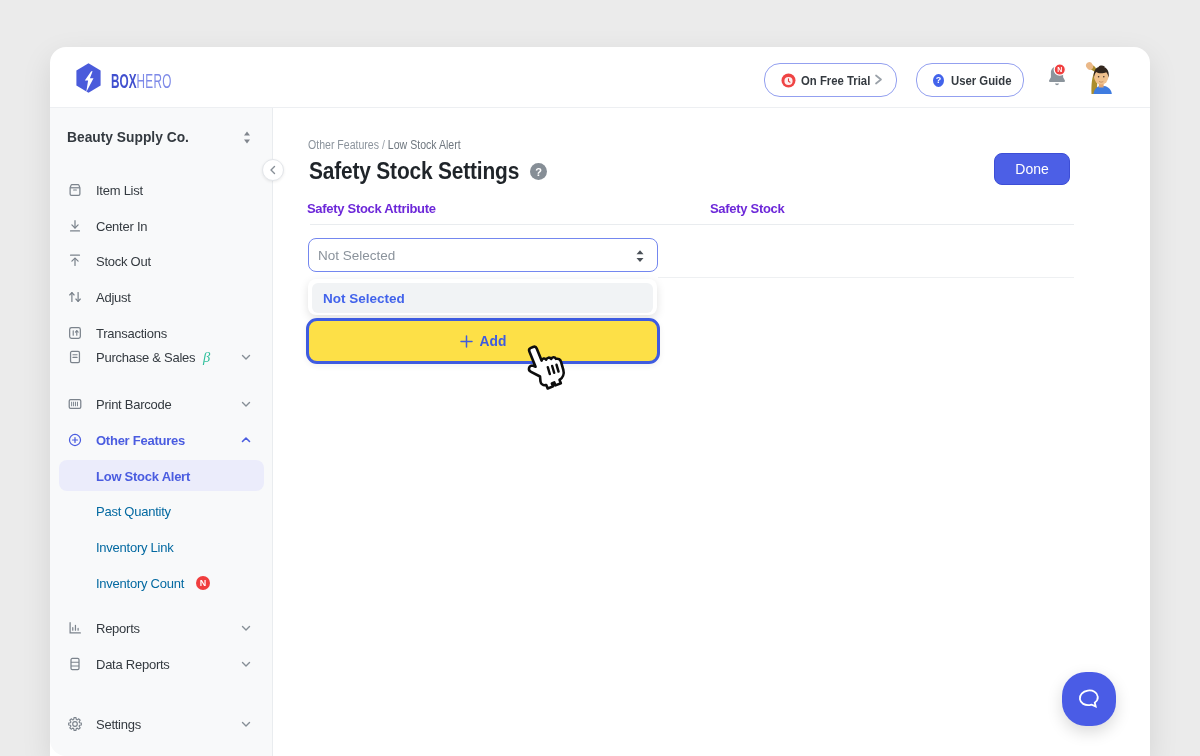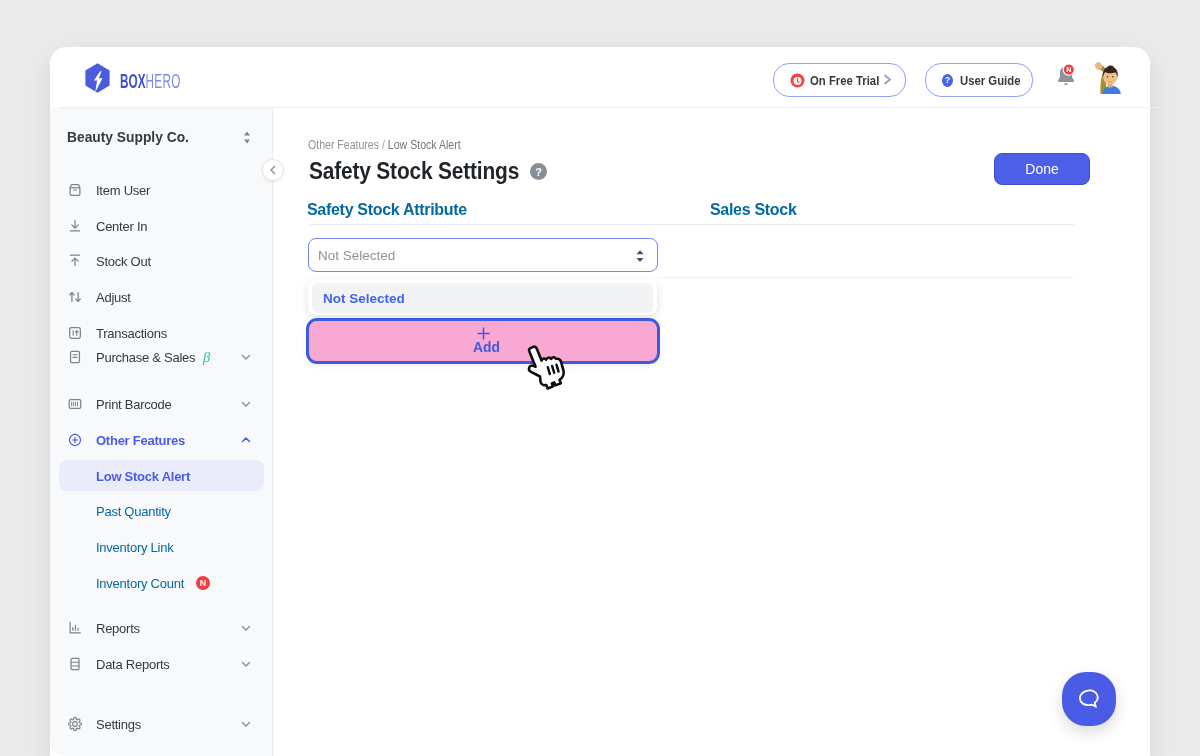--- a/index.html
+++ b/index.html
@@ -2,49 +2,49 @@
 <html><head>
 <meta charset="utf-8">
 <style>
 * { margin:0; padding:0; box-sizing:border-box; }
 html,body { width:1200px; height:756px; overflow:hidden; }
 body { background:#ebebeb; font-family:"Liberation Sans", sans-serif; position:relative; }
 .card { position:absolute; left:50px; top:47px; width:1100px; height:709px; background:#fff;
   border-radius:16px 16px 0 0; box-shadow:0 10px 30px rgba(0,0,0,.10); }
 .abs { position:absolute; }
 
-.topbar { position:absolute; left:0; top:0; width:1100px; height:61px; border-bottom:1px solid #edeff2;margin-left:9px; }
+.topbar { position:absolute; left:0; top:0; width:1100px; height:61px; border-bottom:1px solid #edeff2; }
 .wordmark { position:absolute; left:61px; top:22px; font-size:21px; font-weight:bold; letter-spacing:0px; color:#4150cf; transform:scaleX(.56); transform-origin:left top; white-space:nowrap; }
 .wordmark .lt { color:#7e8ae8; font-weight:normal; letter-spacing:0.5px; }
 .pill { position:absolute; top:16px; height:34px; white-space:nowrap; border:1.5px solid #93a0f0; border-radius:16px; background:#fff; display:flex; align-items:center; font-size:13px; font-weight:bold; color:#343a40; }
 .cicon { width:15px; height:15px; border-radius:50%; display:flex; align-items:center; justify-content:center; color:#fff; font-size:10px; font-weight:bold; }
 
 .sidebar { position:absolute; left:0; top:61px; width:223px; height:648px; background:#f8f9fa; border-right:1px solid #e9ecef; border-radius:0 0 0 16px; }
 .company { position:absolute; left:17px; top:81px; font-size:15px; font-weight:bold; color:#343a40; transform:scaleX(.92); transform-origin:left; white-space:nowrap; }
 .mrow { position:absolute; left:0; width:223px; height:36px; display:flex; align-items:center; font-size:13px; letter-spacing:-0.25px; color:#343a40; }
 .mrow .ic { position:absolute; left:17px; width:16px; height:16px; }
 .mrow .tx { position:absolute; left:46px; }
 .mrow .chev { position:absolute; left:190px; top:50%; margin-top:-6px; width:12px; height:12px; }
 .sub { position:absolute; left:46px; font-size:13px; letter-spacing:-0.25px; color:#0369a1; }
 .activebg { position:absolute; left:9px; top:413px; width:205px; height:31px; background:#ebecfb; border-radius:8px; }
 .blue { color:#4a5ce0; }
 .collapse { position:absolute; left:212px; top:112px; width:22px; height:22px; background:#fff; border:1px solid #e3e6ea; border-radius:50%; box-shadow:0 1px 3px rgba(0,0,0,.08); display:flex; align-items:center; justify-content:center; z-index:5; }
 
 .crumbs { position:absolute; left:258px; top:91px; font-size:12px; color:#8b939c; transform:scaleX(.88); transform-origin:left; white-space:nowrap; }
 .title { position:absolute; left:259px; top:111px; font-size:23.5px; font-weight:bold; color:#1f2429; letter-spacing:-0.2px; transform:scaleX(.89); transform-origin:left; white-space:nowrap; }
 .qmark { position:absolute; left:480px; top:116px; width:17px; height:17px; border-radius:50%; background:#868e96; color:#fff; font-size:11px; font-weight:bold; display:flex; align-items:center; justify-content:center; }
-.done { position:absolute; left:944px; top:106px; width:96px; height:32px; background:#4c5fe6; border:1px solid #3d4ed6; border-radius:8px; color:#fff; font-size:14px; display:flex; align-items:center; justify-content:center; }
-.colhead { position:absolute; top:154px; font-size:16px; font-weight:bold; letter-spacing:-0.3px; color:#0369a1; }
+.done { position:absolute; left:944px; top:106px; width:76px; height:32px; background:#4c5fe6; border:1px solid #3d4ed6; border-radius:8px; color:#fff; font-size:14px; display:flex; align-items:center; justify-content:center; }
+.colhead { position:absolute; top:154px; font-size:13px; font-weight:bold; letter-spacing:-0.3px; color:#6d28d9; }
 .hline { position:absolute; background:#e9ecef; height:1px; }
 .select { position:absolute; left:258px; top:191px; width:350px; height:34px; background:#fff; border:1.5px solid #7487ef; border-radius:8px; display:flex; align-items:center; }
 .select .ph { margin-left:9px; font-size:13.5px; color:#8b939c; }
 .dpanel { position:absolute; left:258px; top:232px; width:349px; height:36px; background:#fff; border-radius:8px; box-shadow:0 3px 10px rgba(0,0,0,.12); }
 .ditem { position:absolute; left:4px; top:4px; width:341px; height:30px; background:#f1f3f5; border-radius:6px; display:flex; align-items:center; }
 .ditem span { margin-left:11px; font-size:13.5px; font-weight:bold; color:#4263eb; }
-.addbtn { position:absolute; left:256px; top:271px; width:354px; height:46px; background:#f9a8d4; border:3px solid #3e5be0; border-radius:11px; display:flex; align-items:center; justify-content:center; box-shadow:0 2px 6px rgba(0,0,0,.06);flex-direction:column; }
+.addbtn { position:absolute; left:256px; top:271px; width:354px; height:46px; background:#fde047; border:3px solid #3e5be0; border-radius:11px; display:flex; align-items:center; justify-content:center; box-shadow:0 2px 6px rgba(0,0,0,.06); }
 .addbtn span { font-size:13.8px; font-weight:bold; color:#3e5be0; margin-left:7px; }
 .chat { position:absolute; left:1012px; top:625px; width:54px; height:54px; background:#4a5ce6; border-radius:24px; box-shadow:0 6px 16px rgba(0,0,0,.15); display:flex; align-items:center; justify-content:center; }
 </style>
 </head>
 <body>
 <div class="card">
 
   <div class="topbar">
     <svg class="abs" style="left:26px;top:16px" width="25" height="30" viewBox="0 0 25 30">
       <path d="M12.5 0.3 L24.6 7.4 V22.6 L12.5 29.7 L0.4 22.6 V7.4 Z" fill="#4a5bdb"></path>
@@ -100,21 +100,21 @@
       </svg>
     </div>
   <div class="activebg"></div>
 
   <div class="mrow" style="top:125px;">
     <svg class="ic" viewBox="0 0 18 18">
         <path d="M3.5 6.5 L4.5 3.8 C4.7 3.3 5.1 3 5.6 3 L12.4 3 C12.9 3 13.3 3.3 13.5 3.8 L14.5 6.5 L14.5 13.5 C14.5 14.3 13.8 15 13 15 L5 15 C4.2 15 3.5 14.3 3.5 13.5 Z" fill="none" stroke="#7b838c" stroke-width="1.4"></path>
         <path d="M3.5 6.5 L14.5 6.5" stroke="#7b838c" stroke-width="1.4"></path>
         <path d="M7.5 9 L10.5 9" stroke="#7b838c" stroke-width="1.4" stroke-linecap="round"></path>
       </svg>
-    <span class="tx">Item User</span>
+    <span class="tx">Item List</span>
   </div>
   <div class="mrow" style="top:161px;">
     <svg class="ic" viewBox="0 0 18 18">
         <path d="M9 3 L9 11" stroke="#7b838c" stroke-width="1.4" stroke-linecap="round"></path>
         <path d="M5.5 7.8 L9 11.3 L12.5 7.8" fill="none" stroke="#7b838c" stroke-width="1.4" stroke-linecap="round" stroke-linejoin="round"></path>
         <path d="M4 14.5 L14 14.5" stroke="#7b838c" stroke-width="1.4" stroke-linecap="round"></path>
       </svg>
     <span class="tx">Center In</span>
   </div>
   <div class="mrow" style="top:232px;">
@@ -209,21 +209,21 @@
     <svg class="chev" viewBox="0 0 12 12">
         <path d="M2.5 4.5 L6 8 L9.5 4.5" fill="none" stroke="#868e96" stroke-width="1.4" stroke-linecap="round" stroke-linejoin="round"></path>
       </svg>
   </div>
 
   <div class="crumbs"><span>Other Features</span> <span style="color:#9aa1a9">/</span> <span style="color:#6f777f">Low Stock Alert</span></div>
   <div class="title">Safety Stock Settings</div>
   <div class="qmark">?</div>
   <div class="done">Done</div>
   <div class="colhead" style="left:257px;">Safety Stock Attribute</div>
-  <div class="colhead" style="left:660px;">Sales Stock</div>
+  <div class="colhead" style="left:660px;">Safety Stock</div>
   <div class="hline" style="left:260px;top:177px;width:764px;"></div>
   <div class="hline" style="left:608px;top:230px;width:416px;background:#eef0f2;"></div>
   <div class="select">
     <span class="ph">Not Selected</span>
     <svg style="position:absolute;right:11px;top:9px;" width="12" height="16" viewBox="0 0 12 16">
       <path d="M6 2.2 L9.5 6.2 L2.5 6.2 Z" fill="#4a5057"></path>
         <path d="M6 14 L9.5 10 L2.5 10 Z" fill="#4a5057"></path>
     </svg>
   </div>
   <div class="dpanel">

